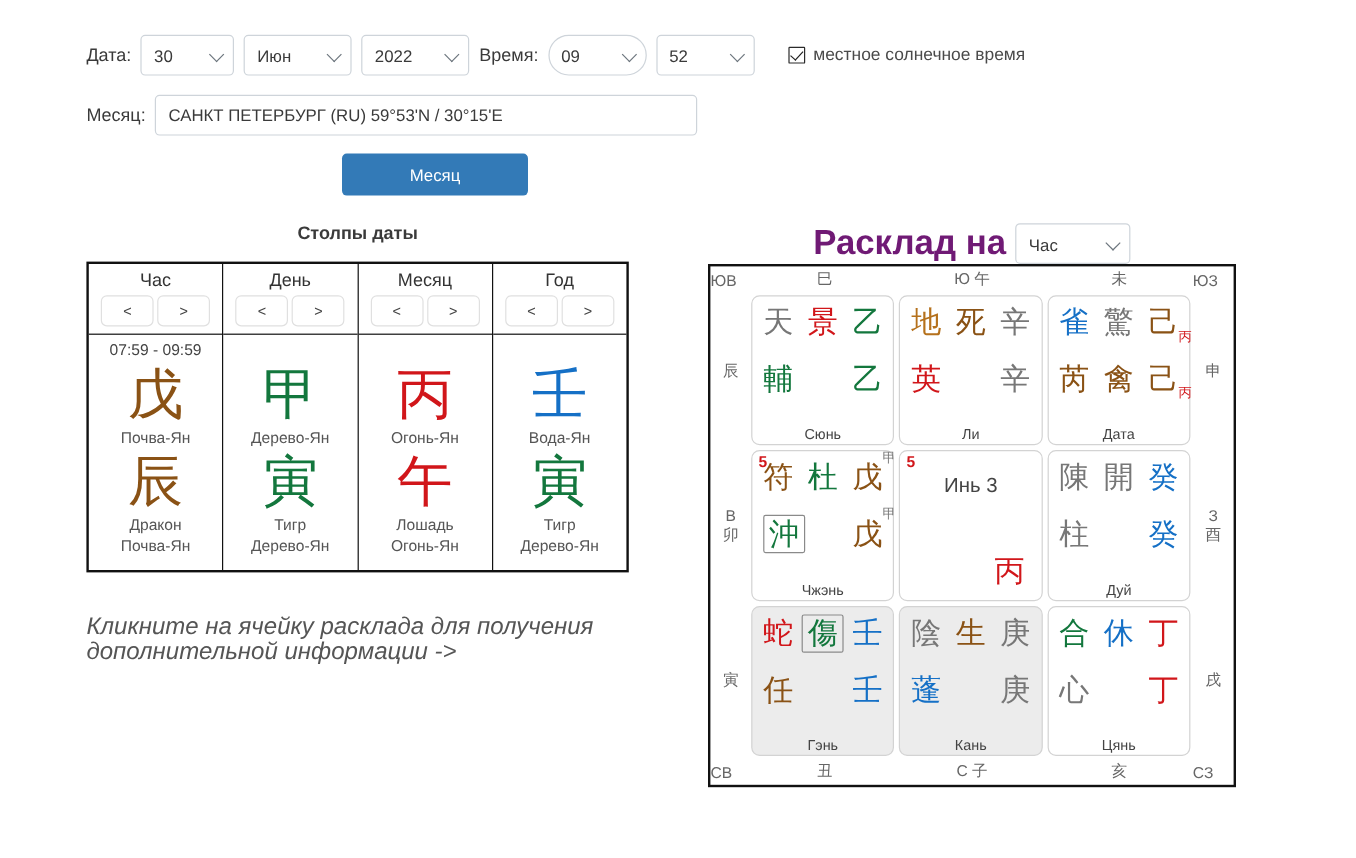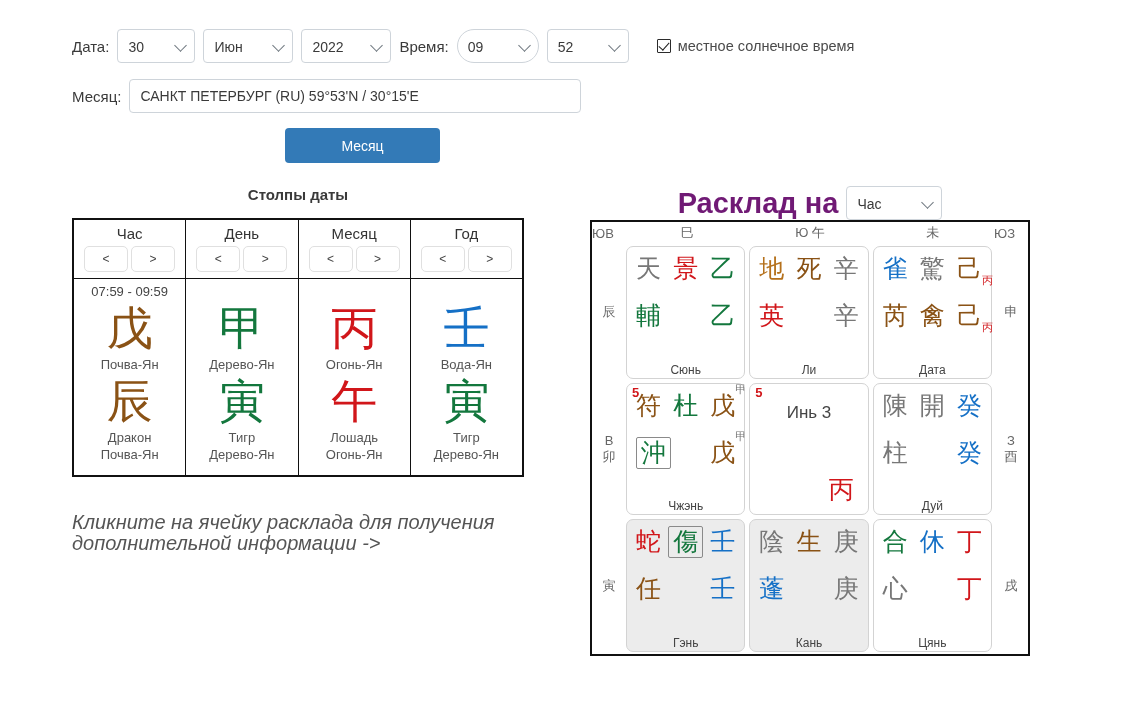--- a/index.html
+++ b/index.html
@@ -442,15 +442,22 @@
           </div>
           <div class="side-cell">
             <span>З</span>
             <span>酉</span>
           </div>
           <div class="side-cell">
             <span>戌</span>
           </div>
         </div>
       </div>
+      <div class="edge-row">
+        <div class="corner">СВ</div>
+        <div class="mid">丑</div>
+        <div class="mid">С 子</div>
+        <div class="mid">亥</div>
+        <div class="corner">СЗ</div>
+      </div>
     </div>
 
 </div>
 
 </body></html>

